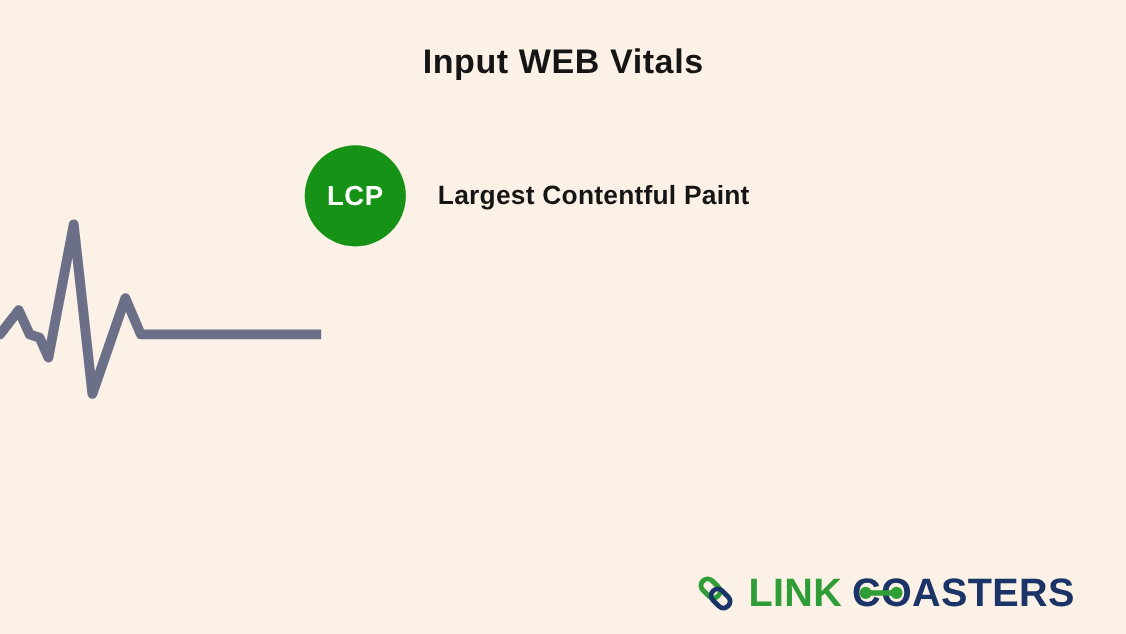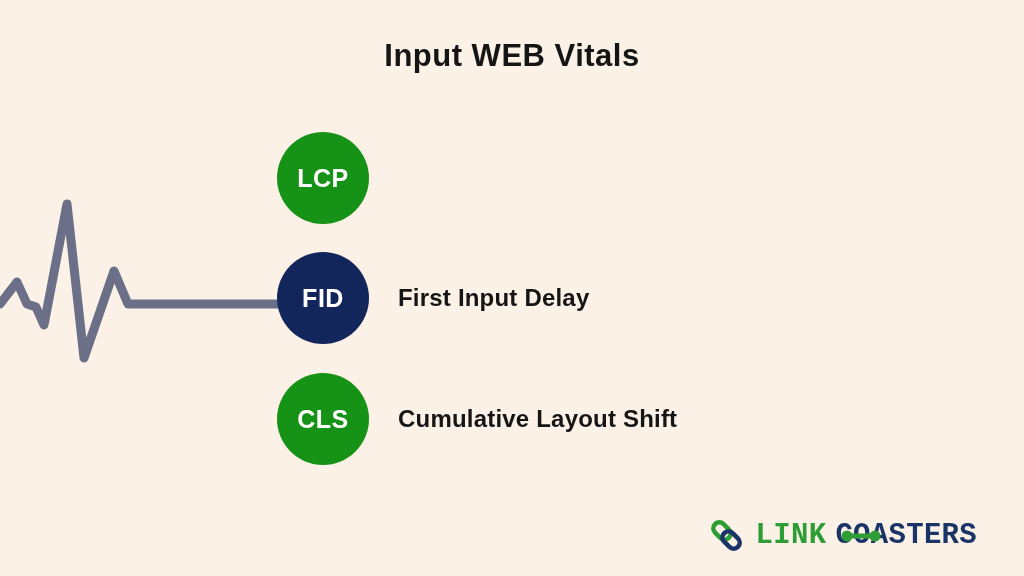--- a/index.html
+++ b/index.html
@@ -66,25 +66,24 @@
     position: absolute;
     top: 518px;
     right: 47px;
     display: flex;
     align-items: center;
     gap: 11px;
   }
   .logo-text {
     display: flex;
     gap: 9px;
-    font-size: 29px;
+    font-size: 36px;
     font-weight: 700;
     letter-spacing: 0.3px;
     white-space: nowrap;
-    font-family: Liberation Mono, monospace;
   }
   .logo-coasters {
     position: relative;
     display: inline-block;
   }
   .logo-dumbbell {
     position: absolute;
     left: 3px;
     top: 50%;
     transform: translateY(-50%);
@@ -97,31 +96,24 @@
 <div class="canvas" style="background-color: rgb(251, 241, 230);">
 
   <div class="title">Input WEB Vitals</div>
 
   <svg class="pulse-svg" width="292" height="175" viewBox="0 0 292 175" aria-hidden="true">
     <polyline points="0,109 17,87 27,109 36,112 44,130 67,9 84,163 114,76 128,109 292,109" fill="none" stroke="#6b7088" stroke-width="9" stroke-linecap="round" stroke-linejoin="round"></polyline>
   </svg>
 
   <div class="vital-row row-lcp">
     <div class="vital-circle" style="background-color: rgb(22, 146, 22);">LCP</div>
+    <div class="vital-label">Largest Contentful Paint</div>
   </div>
 
-  <div class="vital-row row-fid">
-    <div class="vital-circle" style="background-color: rgb(19, 38, 92);">FID</div>
-    <div class="vital-label">First Input Delay</div>
-  </div>
 
-  <div class="vital-row row-cls">
-    <div class="vital-circle" style="background-color: rgb(22, 146, 22);">CLS</div>
-    <div class="vital-label">Cumulative Layout Shift</div>
-  </div>
 
   <div class="logo">
     <svg width="37" height="35" viewBox="0 0 40 38" aria-hidden="true">
       <g transform="rotate(45 20 19)">
         <rect x="2.5" y="12.5" width="21" height="13" rx="6.5" fill="none" stroke="#2f9d35" stroke-width="5"></rect>
         <rect x="16.5" y="12.5" width="21" height="13" rx="6.5" fill="none" stroke="#1b3467" stroke-width="5"></rect>
       </g>
     </svg>
     <div class="logo-text">
       <span style="color: rgb(47, 157, 53);">LINK</span>

